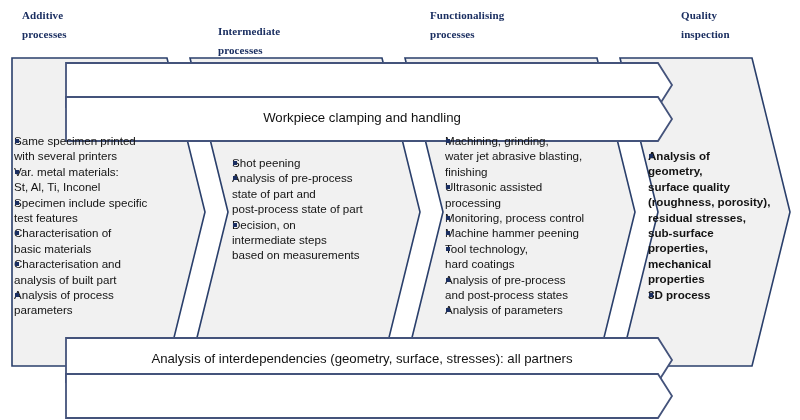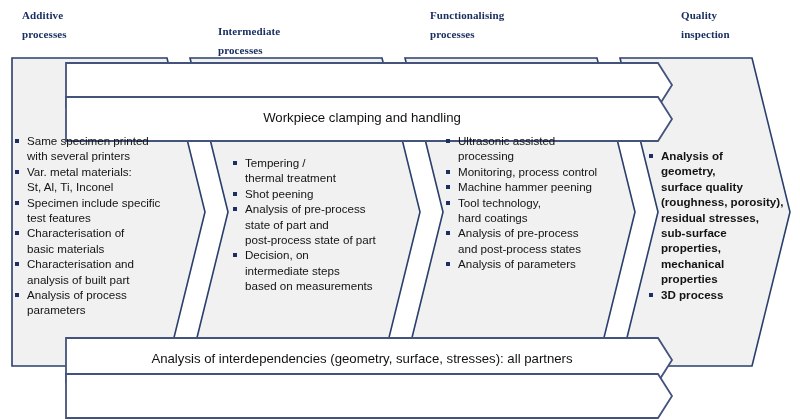--- a/index.html
+++ b/index.html
@@ -29,21 +29,20 @@
   
   .col-body{
     position:absolute;
     font-size:11.6px;
     line-height:15.4px;
     color:#131313;
   }
   .col-body ul{margin:0;padding:0;list-style:none;}
   .col-body li{
     position:relative;
-    padding-left:13px;
     margin-bottom:0px;
     white-space:pre-line;
   }
   .col-body li:before{
     content:"";
     position:absolute;
     left:1px;top:6px;
     width:4px;height:4px;
     background:#1b2f61;
   }
@@ -108,34 +107,35 @@
 basic materials</li>
       <li>Characterisation and
 analysis of built part</li>
       <li>Analysis of process
 parameters</li>
     </ul>
   </div>
 
   <div class="col-body" style="left:232px; top:155px; width:180px;">
     <ul>
-      <li>Tempering /
-thermal treatment</li>
       <li>Shot peening</li>
       <li>Analysis of pre-process
 state of part and
 post-process state of part</li>
       <li>Decision, on
 intermediate steps
 based on measurements</li>
     </ul>
   </div>
 
   <div class="col-body" style="left:445px; top:133px; width:180px;">
     <ul>
+      <li>Machining, grinding,
+water jet abrasive blasting,
+finishing</li>
       <li>Ultrasonic assisted
 processing</li>
       <li>Monitoring, process control</li>
       <li>Machine hammer peening</li>
       <li>Tool technology,
 hard coatings</li>
       <li>Analysis of pre-process
 and post-process states</li>
       <li>Analysis of parameters</li>
     </ul>

